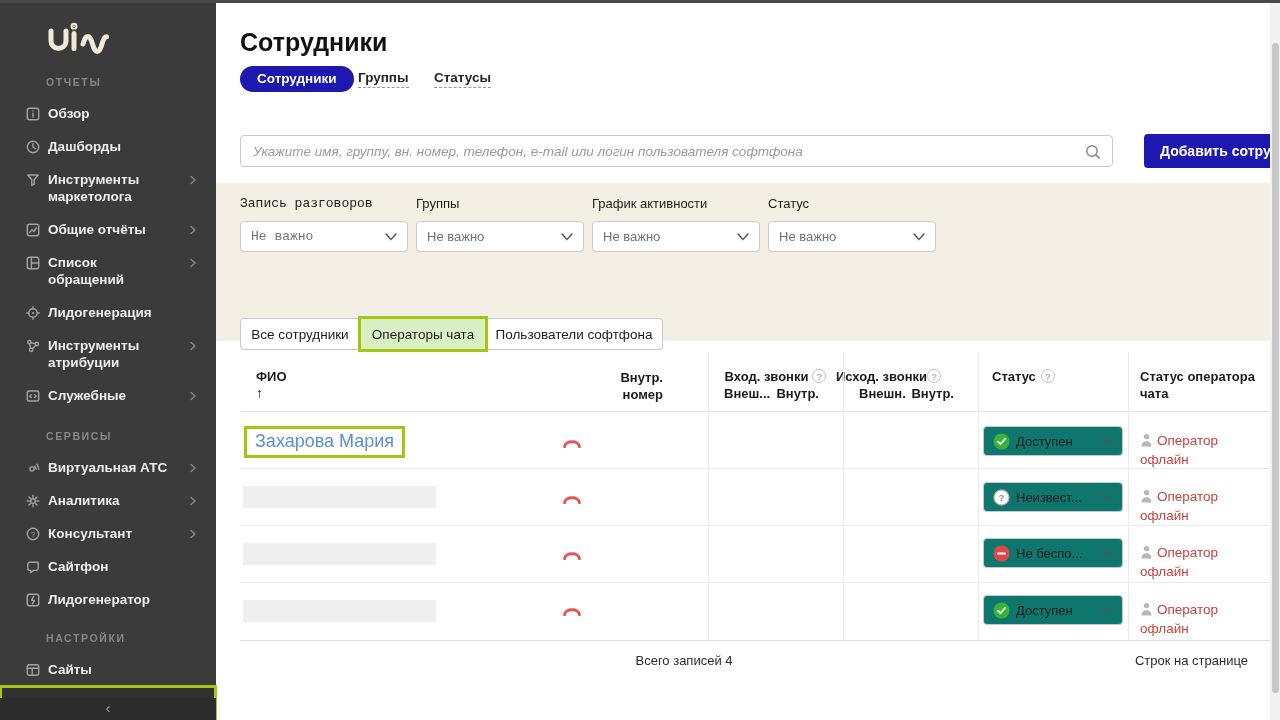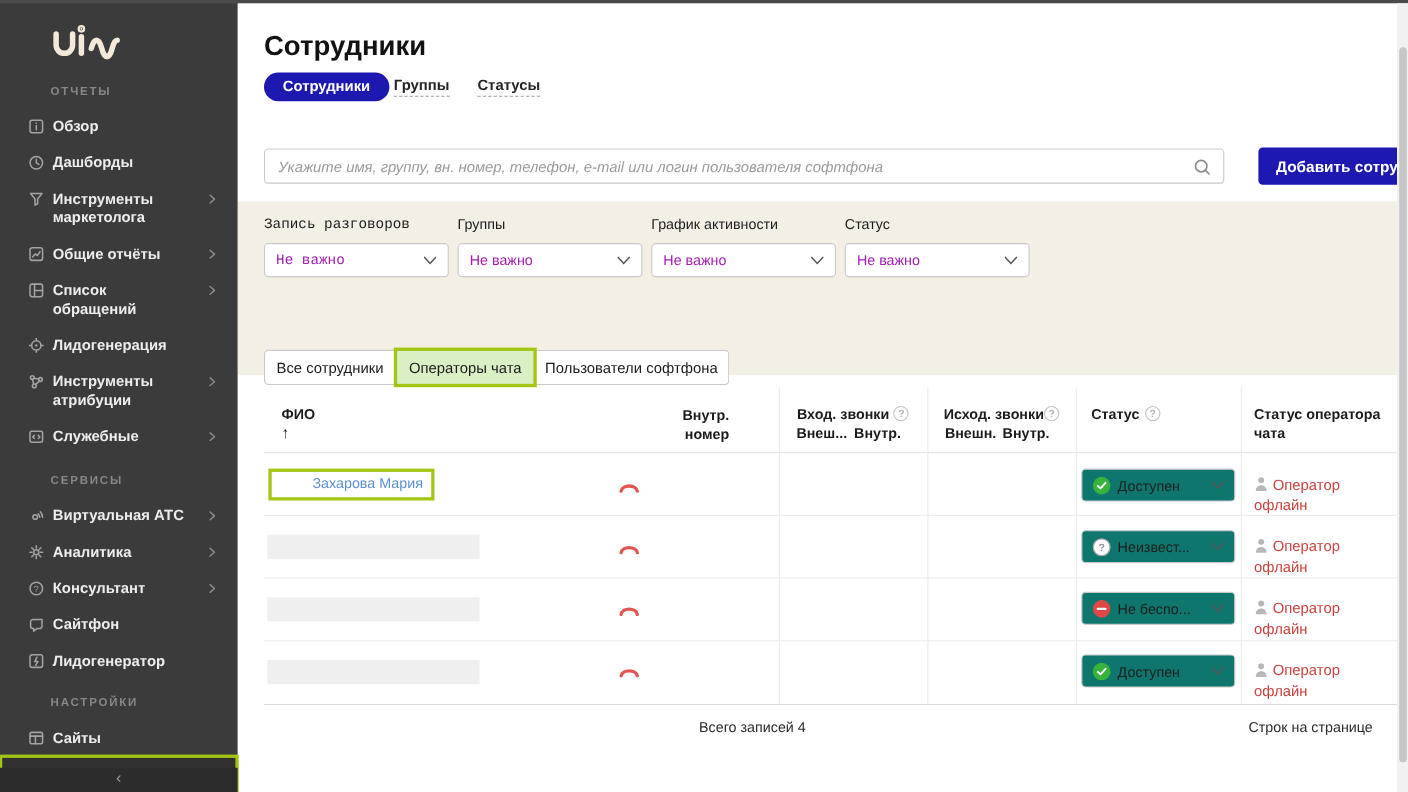--- a/index.html
+++ b/index.html
@@ -53,21 +53,21 @@
 
   .add-btn { left:928px; top:134px; width:126px; height:34px; background:var(--accent-blue,#1d18b0);
     color:#fff; font-size:14px; font-weight:700; border:none; border-radius:4px 0 0 4px;
     overflow:hidden; white-space:nowrap; text-align:left; padding:0 0 0 16px;
     line-height:34px; cursor:pointer; font-family:inherit; }
 
   .filter-panel { left:0; top:183px; width:1054px; height:158px; background:var(--panel-beige,#f3efe4); }
   .f-label { top:196px; font-size:13px; color:#1c1c1c; }
   .f-select { top:221px; width:168px; height:31px; background:#fff; border:1px solid #c9c9c9;
     border-radius:4px; display:flex; align-items:center; padding:0 10px; font-size:13px;
-    color:#a21caf; cursor:pointer; }
+    color:#737373; cursor:pointer; }
   .f-select svg { margin-left:auto; }
   .fx0 { left:24px;font-family:Liberation Mono, monospace; } .fx1 { left:200px; } .fx2 { left:376px; } .fx3 { left:552px; }
 
   .seg { top:289px; height:32px; background:#fff; border:1px solid #c9c9c9;
     display:flex; align-items:center; justify-content:center; font-size:13.5px;
     color:#1c1c1c; cursor:pointer;margin-top:29px; }
   .seg.s0 { left:24px; width:120px; border-radius:4px 0 0 4px; }
   .seg.s1 { left:144px; width:126px; background:var(--segment-selected-green,#d9efc4);
     outline:3px solid var(--annotation-green,#a3c614); outline-offset:-1px; z-index:2; }
   .seg.s2 { left:270px; width:177px; border-left:none; border-radius:0 4px 4px 0; }
@@ -75,21 +75,21 @@
   
   .th { font-size:13px; font-weight:700; color:#1b1b1b; }
   .vline { top:352px; width:1px; height:289px; background:#ebebeb; }
   .hline { left:24px; width:1030px; height:1px; background:#eeece6; }
   .help-ic { display:inline-flex; width:14px; height:14px; border:1px solid #c2c2c2;
     border-radius:50%; color:#b2b2b2; font-size:9.5px; font-weight:700;
     align-items:center; justify-content:center; cursor:pointer; }
   .sub-row { display:flex; justify-content:space-between; padding:0 24px 0 16px; }
   .name-hl { left:28px; top:426px; display:inline-block;
     border:3px solid var(--annotation-green,#a3c614); padding:2px 8px 3px; background:#fff; }
-  .name-link { font-size:13px; color:var(--link-blue,#5a8fd4); cursor:pointer;margin-left:29px; }
+  .name-link { font-size:18px; color:var(--link-blue,#5a8fd4); cursor:pointer; }
   .ph { width:193px; height:22px; background:#efefef; left:27px; }
   .status-sel { left:767px; width:140px; height:30px; background:#0f766e; border:1px solid #c9c9c9;
     border-radius:4px; display:flex; align-items:center; gap:6px; padding:0 9px;
     font-size:13px; color:#1e1e1e; cursor:pointer; }
   .status-sel svg.chev { margin-left:auto; }
   .op-status { left:924px; width:104px; font-size:13.5px; line-height:19px;
     color:var(--alert-red,#c9423e); }
   .op-status svg { vertical-align:-2px; margin-right:4px; }
   .handset { left:346px; }
   .handset path { stroke:var(--phone-red,#e25550); }
@@ -332,21 +332,21 @@
 
   <div class="abs th" style="left:492px; top:369px; width:135px; display:flex; justify-content:center; gap:4px;">
     <span>Вход. звонки</span>
     <span class="help-ic">?</span>
   </div>
   <div class="abs th sub-row" style="left:492px; top:386px; width:135px;">
     <span>Внеш...</span>
     <span>Внутр.</span>
   </div>
 
-  <div class="abs th" style="left:627px; top:369px; width:135px; display:flex; justify-content:center; gap:0;">
+  <div class="abs th" style="left:605px; top:369px; width:135px; display:flex; justify-content:center; gap:0;">
     <span>Исход. звонки</span>
     <span class="help-ic">?</span>
   </div>
   <div class="abs th sub-row" style="left:627px; top:386px; width:135px;">
     <span>Внешн.</span>
     <span>Внутр.</span>
   </div>
 
   <div class="abs th" style="left:776px; top:369px; display:flex; gap:5px;">
     <span>Статус</span>

